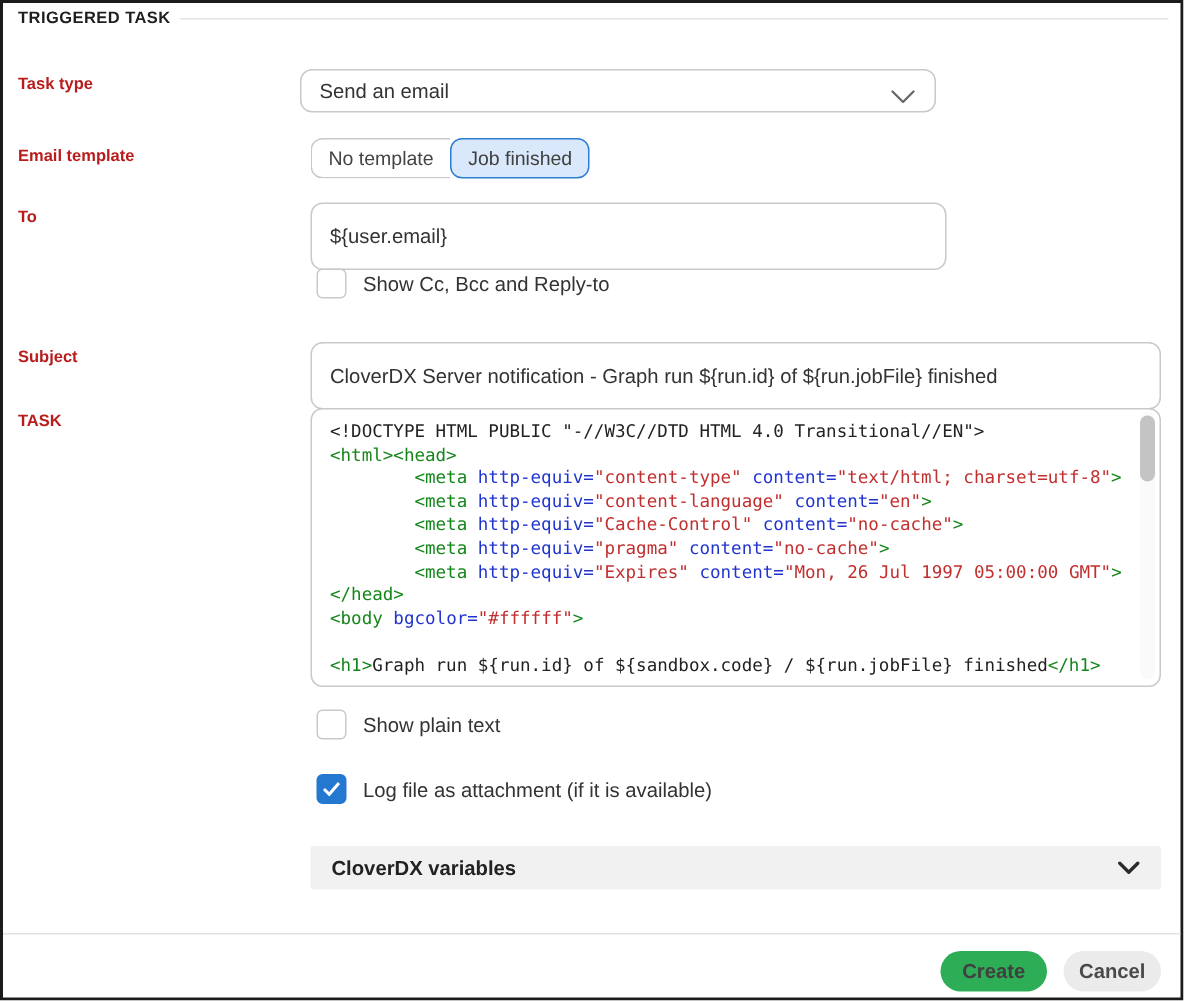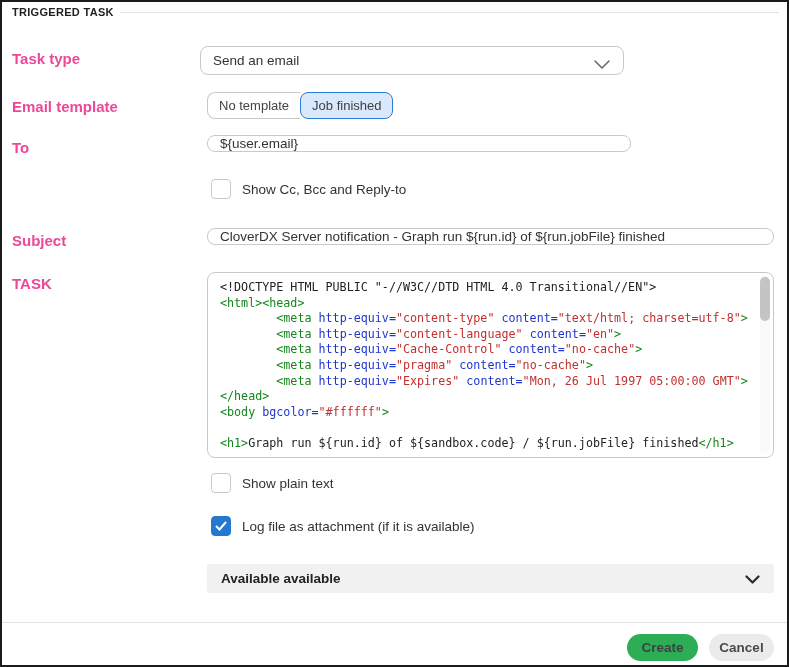--- a/index.html
+++ b/index.html
@@ -16,32 +16,32 @@
   .panel-title {
     position: absolute; left: 10px; top: 4px;
     font-size: 11px; font-weight: bold; color: #1f1f1f; letter-spacing: .3px;
   }
   .panel-rule {
     position: absolute; left: 118px; right: 8px; top: 10px;
     height: 1px; background: #e3e3e3;
   }
   .field-label {
     position: absolute; left: 10px;
-    font-size: 15px; font-weight: bold; color: #ec4899;
+    font-size: 11px; font-weight: bold; color: #b91c1c;
   }
   .control {
     position: absolute; left: 198px;
     display: flex; align-items: center;
     border: 1px solid #c9c9c9; border-radius: 8px; background: #fff;
     height: 29px; font-size: 13.5px; color: #333;
   }
   .select-box { width: 424px; top: 44px; padding: 0 34px 0 12px; cursor: pointer; }
   .select-box .chev { position: absolute; right: 13px; top: 10px; }
   input.text-input {
-    position: absolute; left: 205px; height: 17px;
+    position: absolute; left: 205px; height: 45px;
     border: 1px solid #c9c9c9; border-radius: 8px;
     padding: 0 12px; font-size: 13.5px; color: #333;
     font-family: "Liberation Sans", sans-serif; background: #fff; outline: none;
   }
   #to-input { top: 133px; width: 424px; }
   #subject-input { top: 226px; width: 567px; }
 
   .segmented { position: absolute; left: 205px; top: 90px; display: flex; }
   .seg {
     height: 27px; padding: 0 11px; background: #fff;
@@ -170,21 +170,21 @@
   <div class="checkbox-row" style="top:514px">
     <span class="checkbox checked">
       <svg class="check" width="12" height="10" viewBox="0 0 12 10">
           <polyline points="1,5 4.5,8.5 11,1" fill="none" stroke="#fff" stroke-width="2"></polyline>
         </svg>
     </span>
     <span class="checkbox-label">Log file as attachment (if it is available)</span>
   </div>
 
   <div class="collapsible">
-    <span class="title">Available available</span>
+    <span class="title">CloverDX variables</span>
     <span class="chev">
       <svg width="15" height="9" viewBox="0 0 15 9">
           <polyline points="1.5,1.5 7.5,7.5 13.5,1.5" fill="none" stroke="#2b2b2b" stroke-width="2.2" stroke-linecap="round" stroke-linejoin="round"></polyline>
         </svg>
     </span>
   </div>
 
   <div class="footer-rule"></div>
   <button id="create-btn" class="btn">Create</button>
   <button id="cancel-btn" class="btn">Cancel</button>

